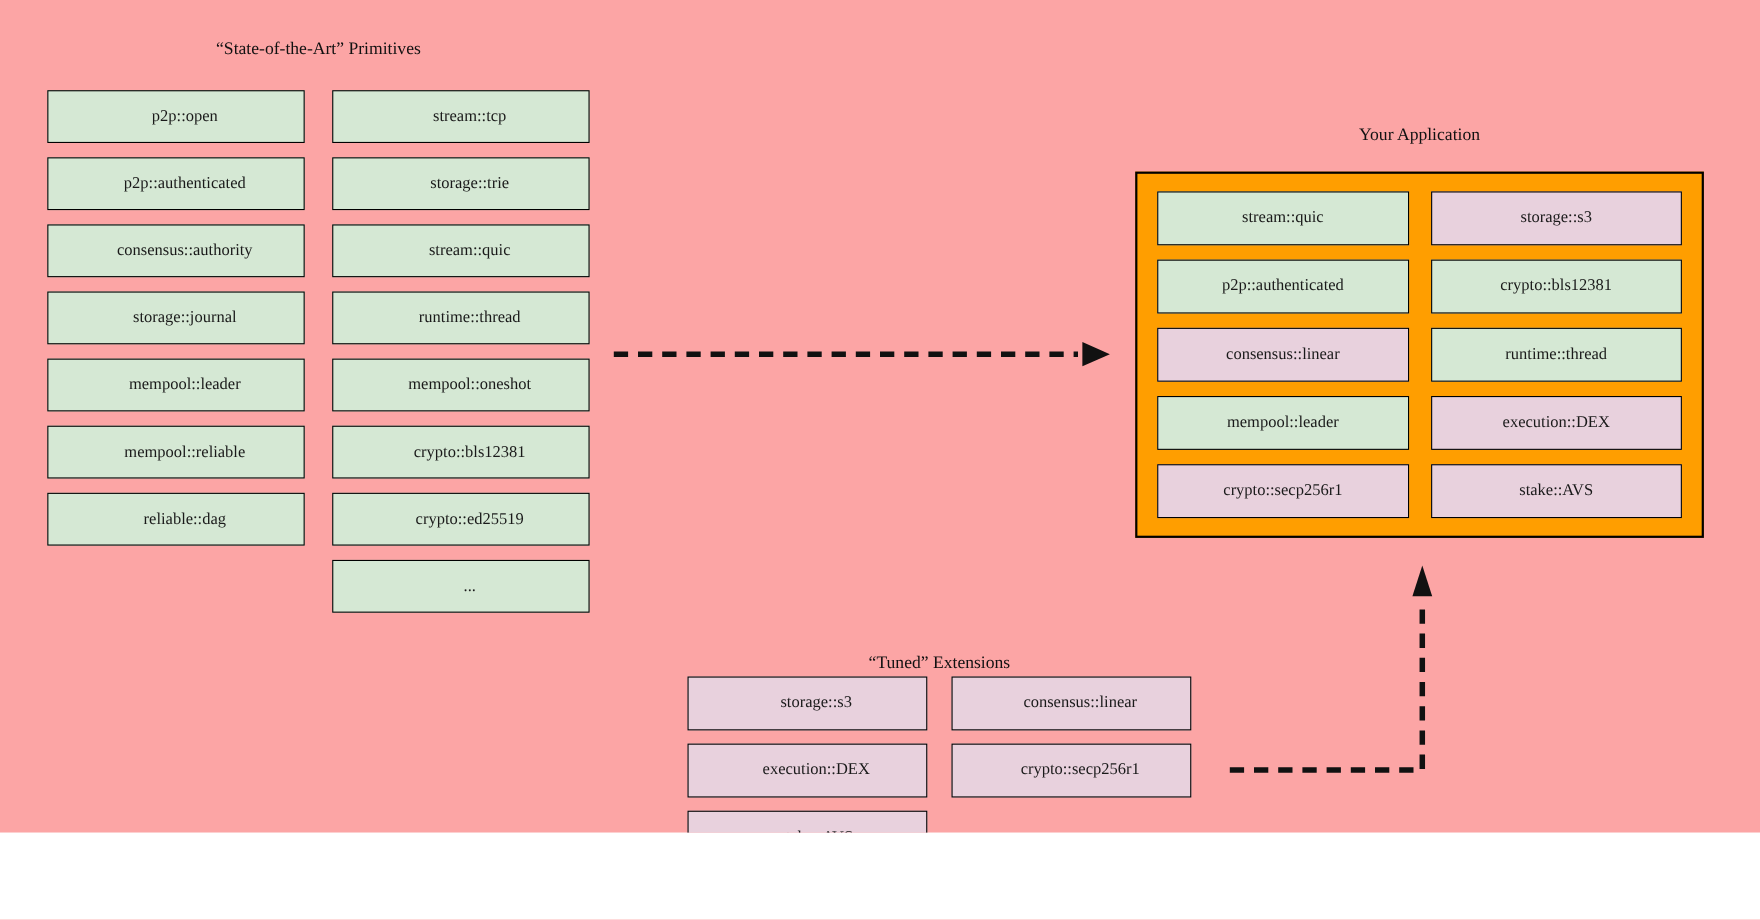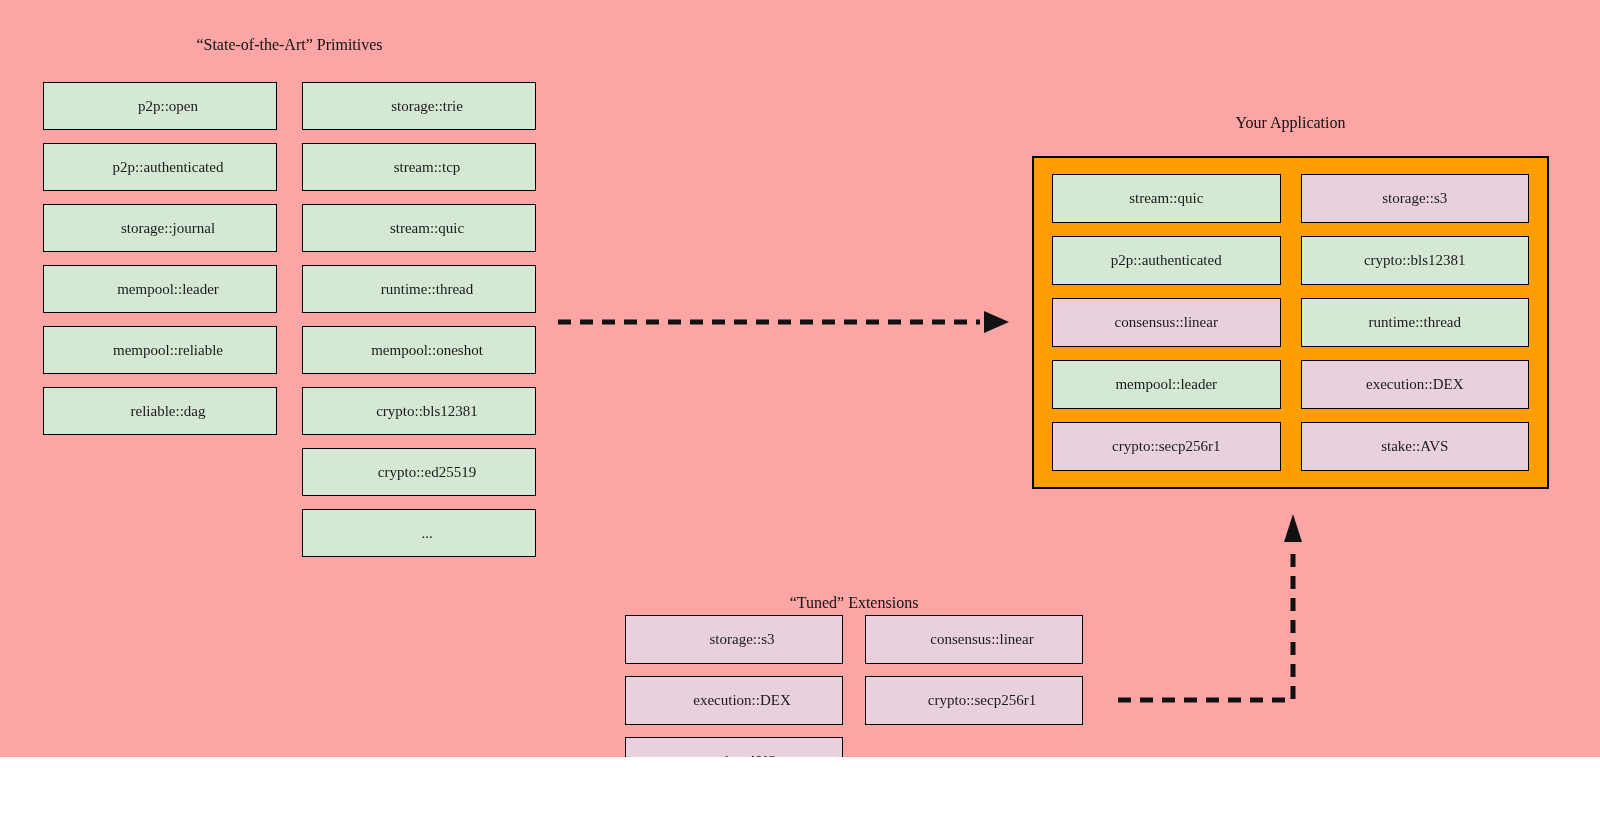--- a/index.html
+++ b/index.html
@@ -38,28 +38,29 @@
 </style>
 </head>
 <body>
 
 <div class="canvas">
 
   <div class="title" style="left:43px;top:36px;width:493px;">“State-of-the-Art” Primitives</div>
   <div class="col-stack prim-stack" style="left:43px;top:82px;width:234px;">
       <div class="box green">p2p::open</div>
       <div class="box green">p2p::authenticated</div>
+      <div class="box green">consensus::authority</div>
       <div class="box green">storage::journal</div>
       <div class="box green">mempool::leader</div>
       <div class="box green">mempool::reliable</div>
       <div class="box green">reliable::dag</div>
     </div>
   <div class="col-stack prim-stack" style="left:302px;top:82px;width:234px;">
+      <div class="box green">stream::tcp</div>
       <div class="box green">storage::trie</div>
-      <div class="box green">stream::tcp</div>
       <div class="box green">stream::quic</div>
       <div class="box green">runtime::thread</div>
       <div class="box green">mempool::oneshot</div>
       <div class="box green">crypto::bls12381</div>
       <div class="box green">crypto::ed25519</div>
       <div class="box green">...</div>
     </div>
 
   <div class="title" style="left:1032px;top:114px;width:517px;">Your Application</div>
   <div class="app-container">

